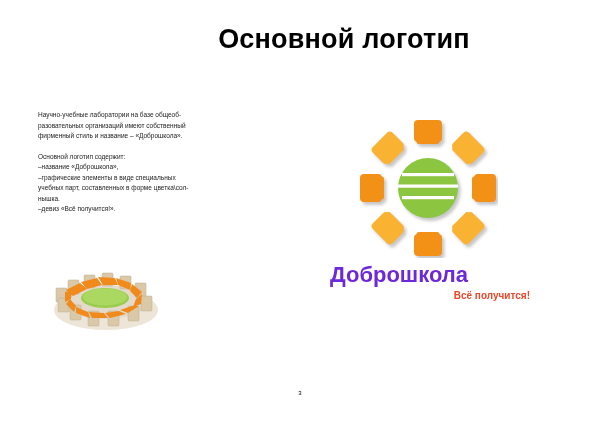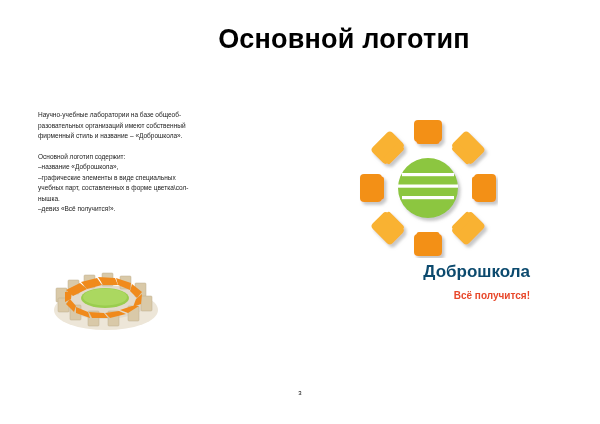--- a/index.html
+++ b/index.html
@@ -60,24 +60,24 @@
     left: 28px;
     top: 0px;
     width: 140px;
     height: 140px;
   }
   .logo-word {
     position: absolute;
     left: 0;
     top: 144px;
     width: 200px;
-    text-align: right;
-    font-size: 17px;
+    text-align: left;
+    font-size: 22px;
     font-weight: bold;
-    color: #0c4a6e;
+    color: #6d28d9;
   }
   .logo-slogan {
     position: absolute;
     left: 0;
     top: 172px;
     width: 200px;
     text-align: right;
     font-size: 10px;
     font-weight: bold;
     color: #e8472a;

